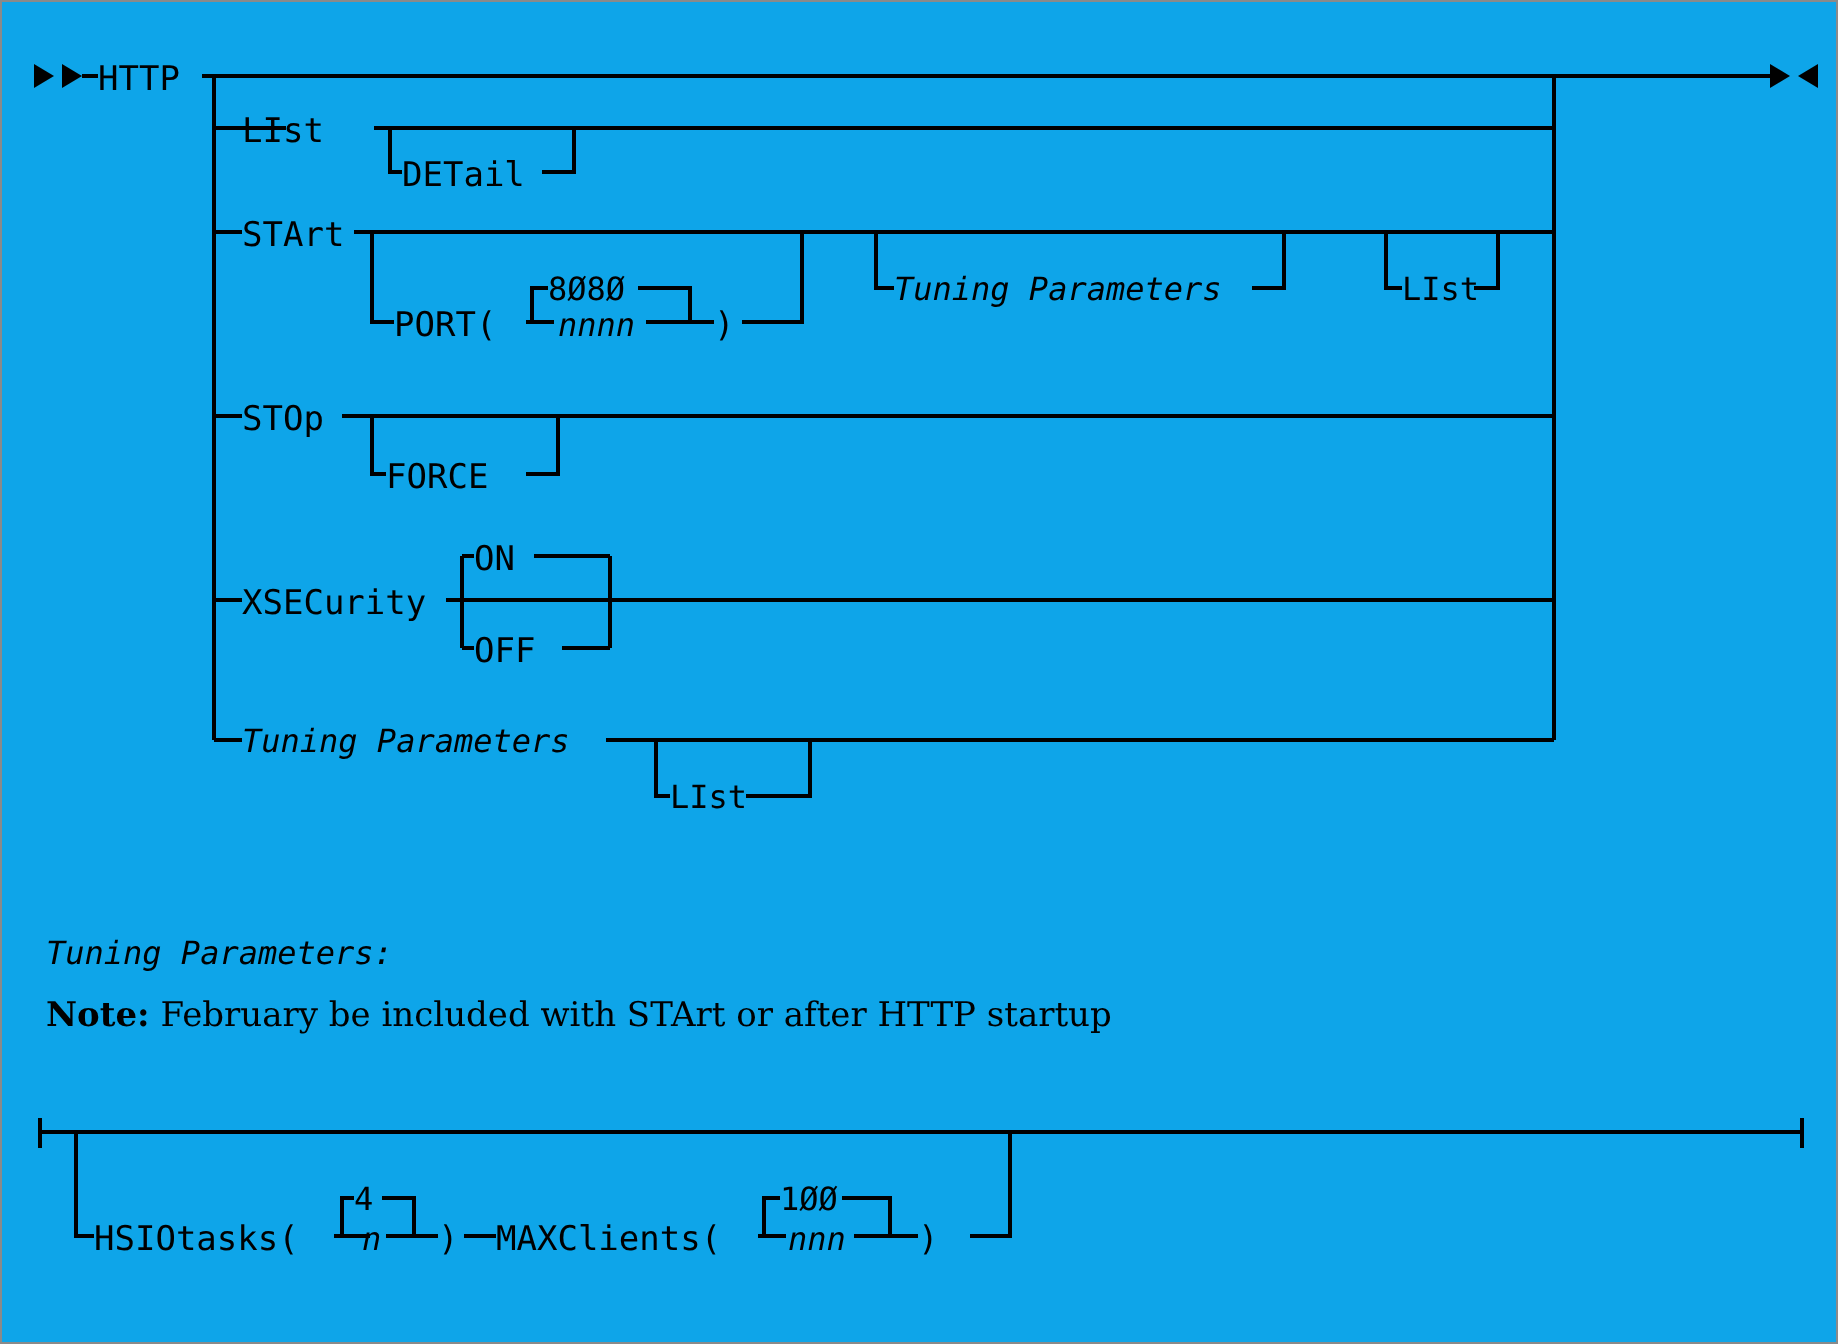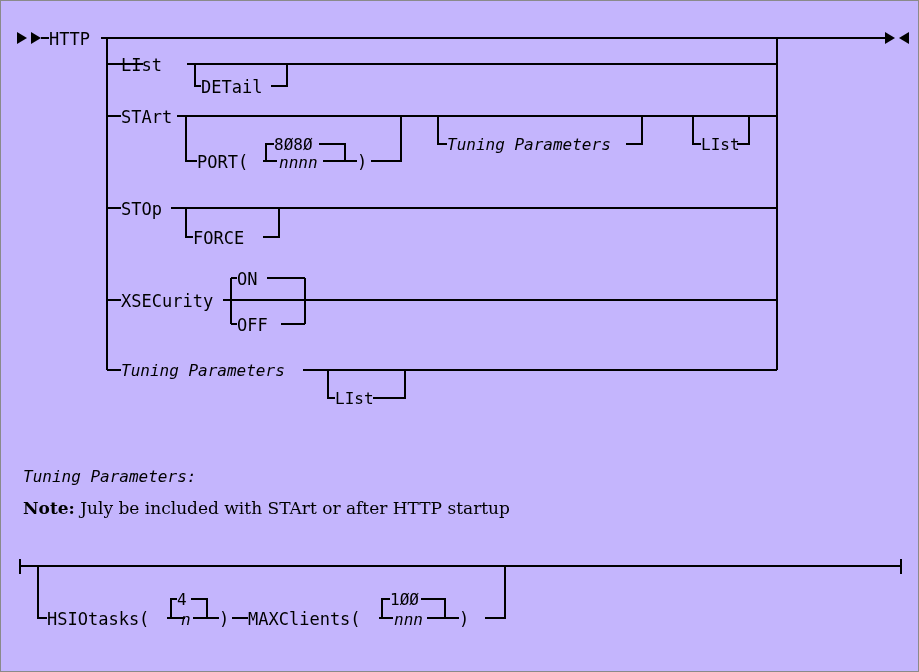--- a/index.html
+++ b/index.html
@@ -4,21 +4,21 @@
 <style>
   html, body {
     margin: 0;
     padding: 0;
     background: #ffffff;
   }
   #page {
     position: relative;
     width: 919px;
     height: 672px;
-    background: #c4b5fd;
+    background: #0ea5e9;
     border: 1px solid #8a8a8a;
     box-sizing: border-box;
     overflow: hidden;
     font-family: "DejaVu Sans Mono", monospace;
   }
   #diagram-svg {
     position: absolute;
     left: 0;
     top: 0;
     width: 919px;
@@ -189,16 +189,16 @@
     <text class="var" x="393" y="624">nnn</text>
     <path class="rail" d="M426,617 L458,617"></path>
     <text class="kw" x="458" y="624">)</text>
 
     <text class="frag-title" x="22" y="481">Tuning Parameters:</text>
 
   </svg>
 
   <div class="note-wrap">
     <span class="note-label">Note:</span>
-    <span class="note-text">July be included with STArt or after HTTP startup</span>
+    <span class="note-text">February be included with STArt or after HTTP startup</span>
   </div>
 
 </div>
 
 </body></html>

